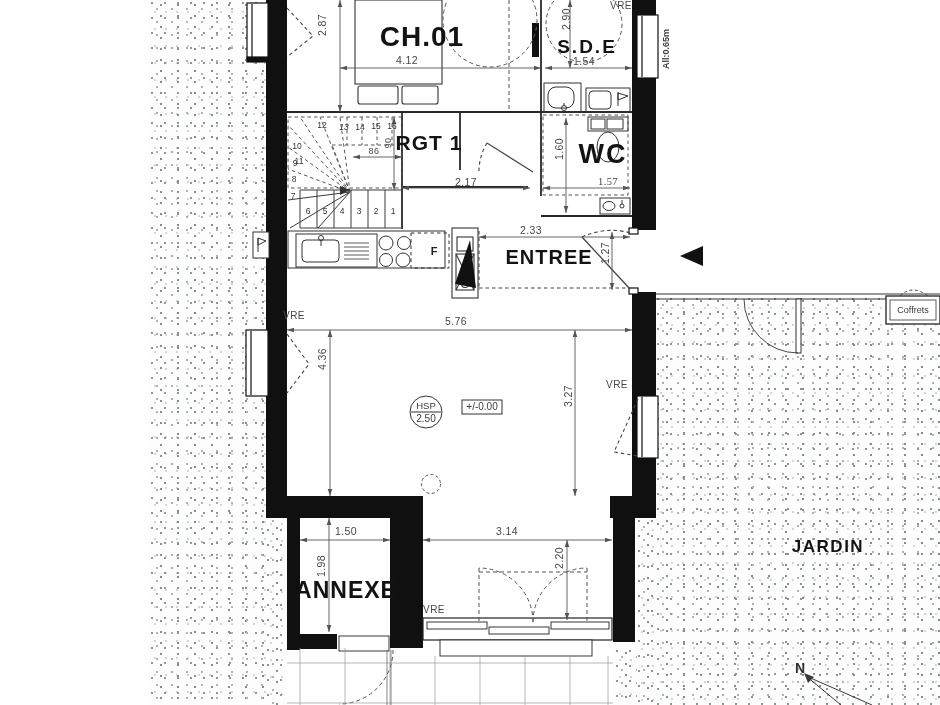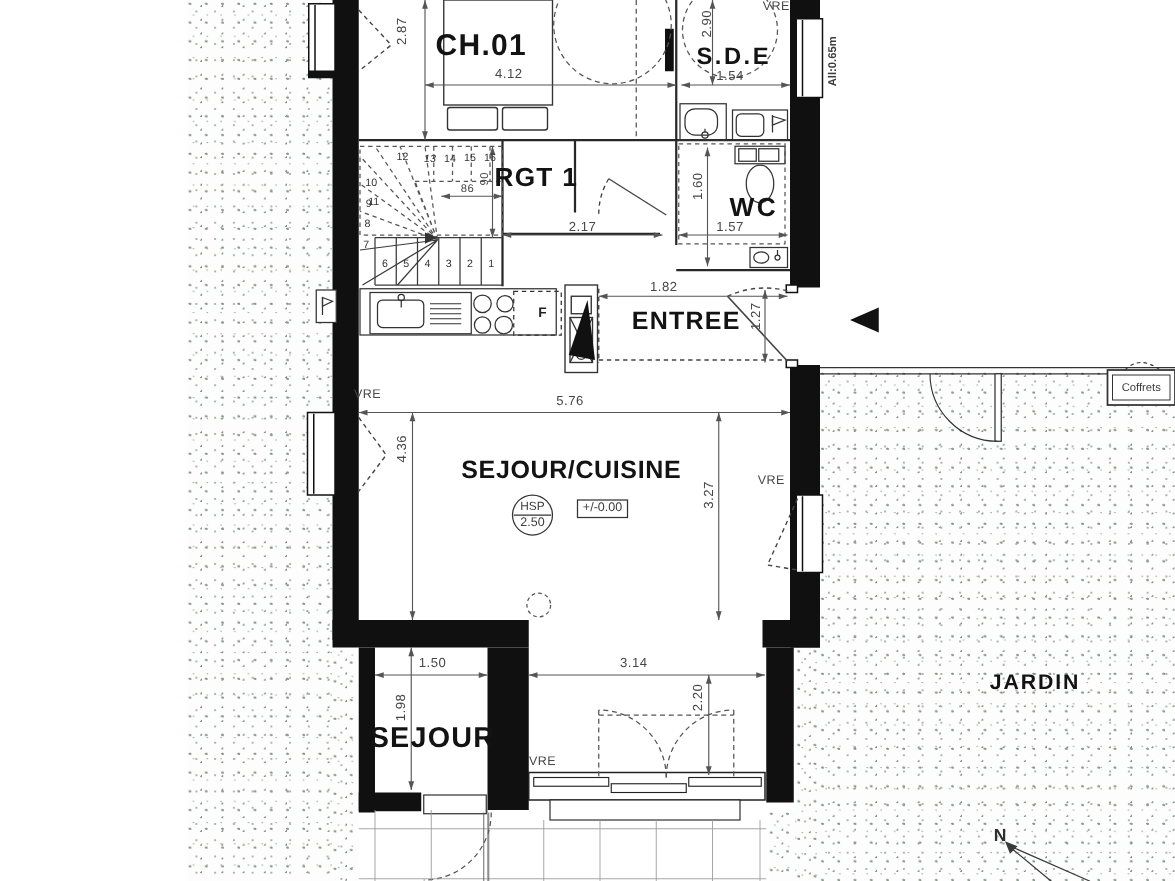--- a/index.html
+++ b/index.html
@@ -258,46 +258,45 @@
         <line x1="423" y1="540" x2="612" y2="540" stroke="#555555" stroke-width="0.9"></line>
         <polygon points="423,540 430,537.7 430,542.3" fill="#555555"></polygon>
         <polygon points="612,540 605,542.3 605,537.7" fill="#555555"></polygon>
         <line x1="567" y1="540" x2="567" y2="620" stroke="#555555" stroke-width="0.9"></line>
         <polygon points="567,540 569.3,547 564.7,547" fill="#555555"></polygon>
         <polygon points="567,620 564.7,613 569.3,613" fill="#555555"></polygon>
       </g>
   </svg>
 
   <div id="labels">
-    <div class="lb room" style="left:385px;top:37px;font-size:24px">CH.01</div>
+    <div class="lb room" style="left:422px;top:37px;font-size:28px">CH.01</div>
     <div class="lb room" style="left:587px;top:46px;font-size:19px;letter-spacing:2px">S.D.E</div>
     <div class="lb room" style="left:429px;top:142px;font-size:21px">RGT 1</div>
-    <div class="lb room" style="left:603px;top:166px;font-size:21px;letter-spacing:2px">WC</div>
+    <div class="lb room" style="left:603px;top:154px;font-size:27px;letter-spacing:2px">WC</div>
     <div class="lb room" style="left:549px;top:257px;font-size:20px">ENTREE</div>
-    <div class="lb room" style="left:457px;top:376px;font-size:20px;letter-spacing:.5px">SEJOUR/CUISINE</div>
-    <div class="lb room" style="left:346px;top:590px;font-size:23px">SEJOUR</div>
+    <div class="lb room" style="left:346px;top:590px;font-size:23px">ANNEXE</div>
     <div class="lb room" style="left:828px;top:546px;font-size:17px;letter-spacing:1.5px">JARDIN</div>
 
     <div class="lb anno" style="left:426px;top:406px;font-size:9.5px">HSP</div>
     <div class="lb anno" style="left:426px;top:419px;font-size:10px">2.50</div>
     <div class="lb anno" style="left:482px;top:407px;font-size:10px">+/-0.00</div>
     <div class="lb anno v" style="left:666px;top:49px;font-size:9px;font-weight:700">All:0.65m</div>
     <div class="lb anno" style="left:913px;top:310px;font-size:9px">Coffrets</div>
     <div class="lb" style="left:800px;top:668px;font-size:14px;font-weight:700;color:#2e2e2e">N</div>
     <div class="lb" style="left:434px;top:251px;font-size:11px;font-weight:700;color:#222">F</div>
   <div class="lb dim v" style="left: 322px; top: 25px;">2.87</div>
       <div class="lb dim" style="left: 407px; top: 60px;">4.12</div>
       <div class="lb dim v" style="left: 566px; top: 19px;">2.90</div>
       <div class="lb dim" style="left: 584px; top: 61px;">1.54</div>
       <div class="lb dim" style="left: 374px; top: 151px; font-size: 9px;">86</div>
       <div class="lb dim v" style="left: 388px; top: 143px; font-size: 9px;">90</div>
       <div class="lb dim" style="left: 466px; top: 182px;">2.17</div>
       <div class="lb dim v" style="left: 559px; top: 149px;">1.60</div>
-      <div class="lb dim" style="left: 584px; top: 182px;">1.57</div>
-      <div class="lb dim" style="left: 531px; top: 230px;">1.82</div>
+      <div class="lb dim" style="left: 608px; top: 182px; font-family: Liberation Serif, serif;">1.57</div>
+      <div class="lb dim" style="left: 531px; top: 230px;">2.33</div>
       <div class="lb dim v" style="left: 605px; top: 253px;">1.27</div>
       <div class="lb dim" style="left: 456px; top: 321px;">5.76</div>
       <div class="lb dim v" style="left: 322px; top: 359px;">4.36</div>
       <div class="lb dim v" style="left: 568px; top: 396px;">3.27</div>
       <div class="lb dim" style="left: 346px; top: 531px;">1.50</div>
       <div class="lb dim v" style="left: 321px; top: 566px;">1.98</div>
       <div class="lb dim" style="left: 507px; top: 531px;">3.14</div>
       <div class="lb dim v" style="left: 559px; top: 558px;">2.20</div>
       <div class="lb dim" style="left: 294px; top: 316px; font-size: 10px;">VRE</div>
       <div class="lb dim" style="left: 617px; top: 385px; font-size: 10px;">VRE</div>

